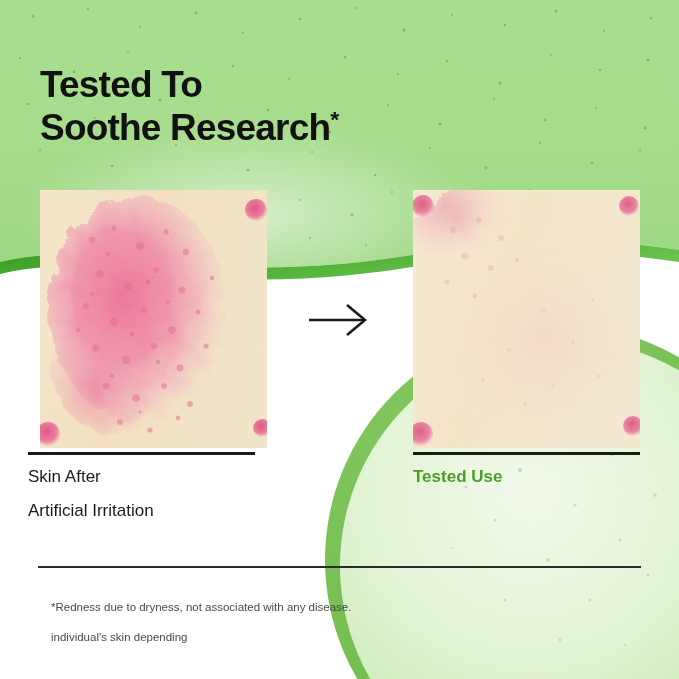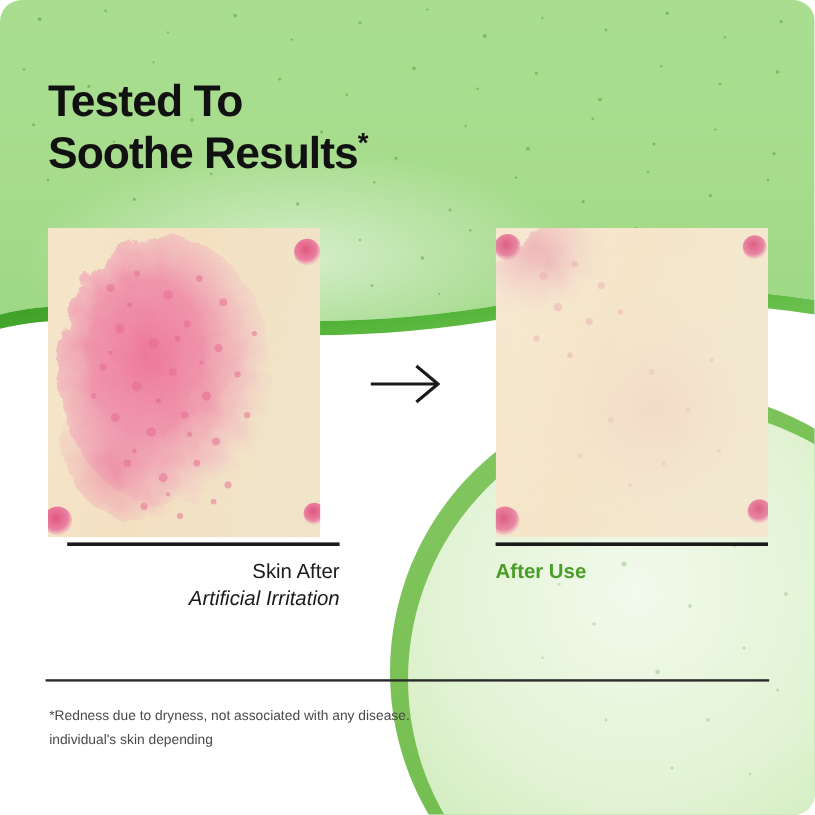--- a/index.html
+++ b/index.html
@@ -12,21 +12,20 @@
     background: #ffffff;
     font-family: "Liberation Sans", sans-serif;
     overflow: hidden;
   }
   .canvas {
     position: relative;
     width: 679px;
     height: 679px;
     background: #ffffff;
     overflow: hidden;
-    border-radius: 18px;
   }
 
   
   .bg-green-field {
     position: absolute;
     left: 0; top: 0;
     width: 679px;
     height: 679px;
   }
   .speckles {
@@ -75,21 +74,21 @@
     width: 70px;
     height: 40px;
   }
   .arrow-wrap svg { display: block; }
 
   
   .caption {
     position: absolute;
     width: 227px;
   }
-  .caption-before { left: 56px; top: 452px; text-align: right; }
+  .caption-before { left: 28px; top: 452px; }
   .caption-after  { left: 413px; top: 452px; }
   .caption-rule {
     width: 100%;
     height: 3px;
     background: #1a1a1a;
   }
   .caption-text {
     margin-top: 11px;
     font-size: 17px;
     line-height: 22px;
@@ -112,21 +111,21 @@
   }
   .footnotes {
     position: absolute;
     left: 38px;
     top: 586px;
     width: 606px;
     font-size: 11.5px;
     line-height: 16.5px;
     color: #4a4a4a;
   }
-  .footnotes p { margin: 3px; }
+  .footnotes p { margin: 13px; }
 </style>
 </head>
 <body>
 
 <div class="canvas">
 
   <div class="bg-green-field">
     <svg width="679" height="679" viewBox="0 0 679 679" preserveAspectRatio="none">
       <defs>
         <linearGradient id="topGreen" x1="0" y1="0" x2="0" y2="1">
@@ -254,21 +253,21 @@
         <circle cx="648" cy="575" r="1.3"></circle>
           <circle cx="452" cy="548" r="1"></circle>
         <circle cx="560" cy="640" r="1.4"></circle>
           <circle cx="625" cy="645" r="1.1"></circle>
       </g>
     </svg>
   </div>
 
   <h1 class="headline">
     <span class="line">Tested To</span>
-    <span class="line"><span>Soothe Results</span><sup>*</sup></span>
+    <span class="line"><span>Soothe Research</span><sup>*</sup></span>
   </h1>
 
   <div class="photo photo-before">
     <svg viewBox="0 0 227 258" preserveAspectRatio="none">
       <defs>
         <linearGradient id="skinB" x1="0.15" y1="0" x2="1" y2="0.25">
           <stop offset="0%" stop-color="#f7e7ca"></stop>
           <stop offset="45%" stop-color="#f6e2c2"></stop>
           <stop offset="100%" stop-color="#f3e6c9"></stop>
         </linearGradient>
@@ -431,26 +430,26 @@
       <circle cx="8" cy="244" r="12" fill="url(#dotPinkA)"></circle>
       <circle cx="220" cy="236" r="10" fill="url(#dotPinkA)"></circle>
 
       <rect x="0" y="0" width="227" height="258" fill="#ffffff" filter="url(#grainA)" opacity="0.5"></rect>
     </svg>
   </div>
 
   <div class="caption caption-before">
     <div class="caption-rule"></div>
     <div class="caption-text">Skin After</div>
-    <div class="caption-text" style="margin-top:0;font-style:italic;">Artificial Irritation</div>
+    <div class="caption-text" style="margin-top:12px;">Artificial Irritation</div>
   </div>
 
   <div class="caption caption-after">
     <div class="caption-rule"></div>
-    <div class="caption-text is-green">After Use</div>
+    <div class="caption-text is-green">Tested Use</div>
   </div>
 
   <div class="footer-rule"></div>
 
   <div class="footnotes">
     <p>*Redness due to dryness, not associated with any disease.</p>
     <p>individual's skin depending</p>
   </div>
 
 </div>

